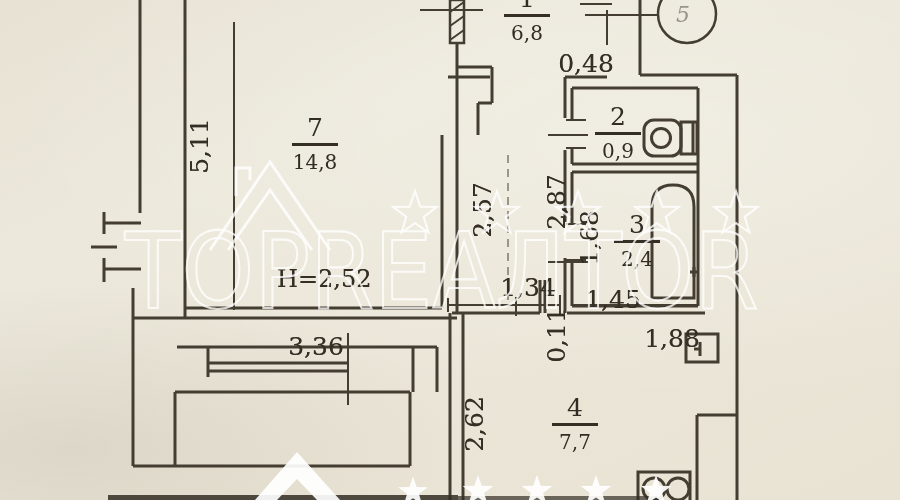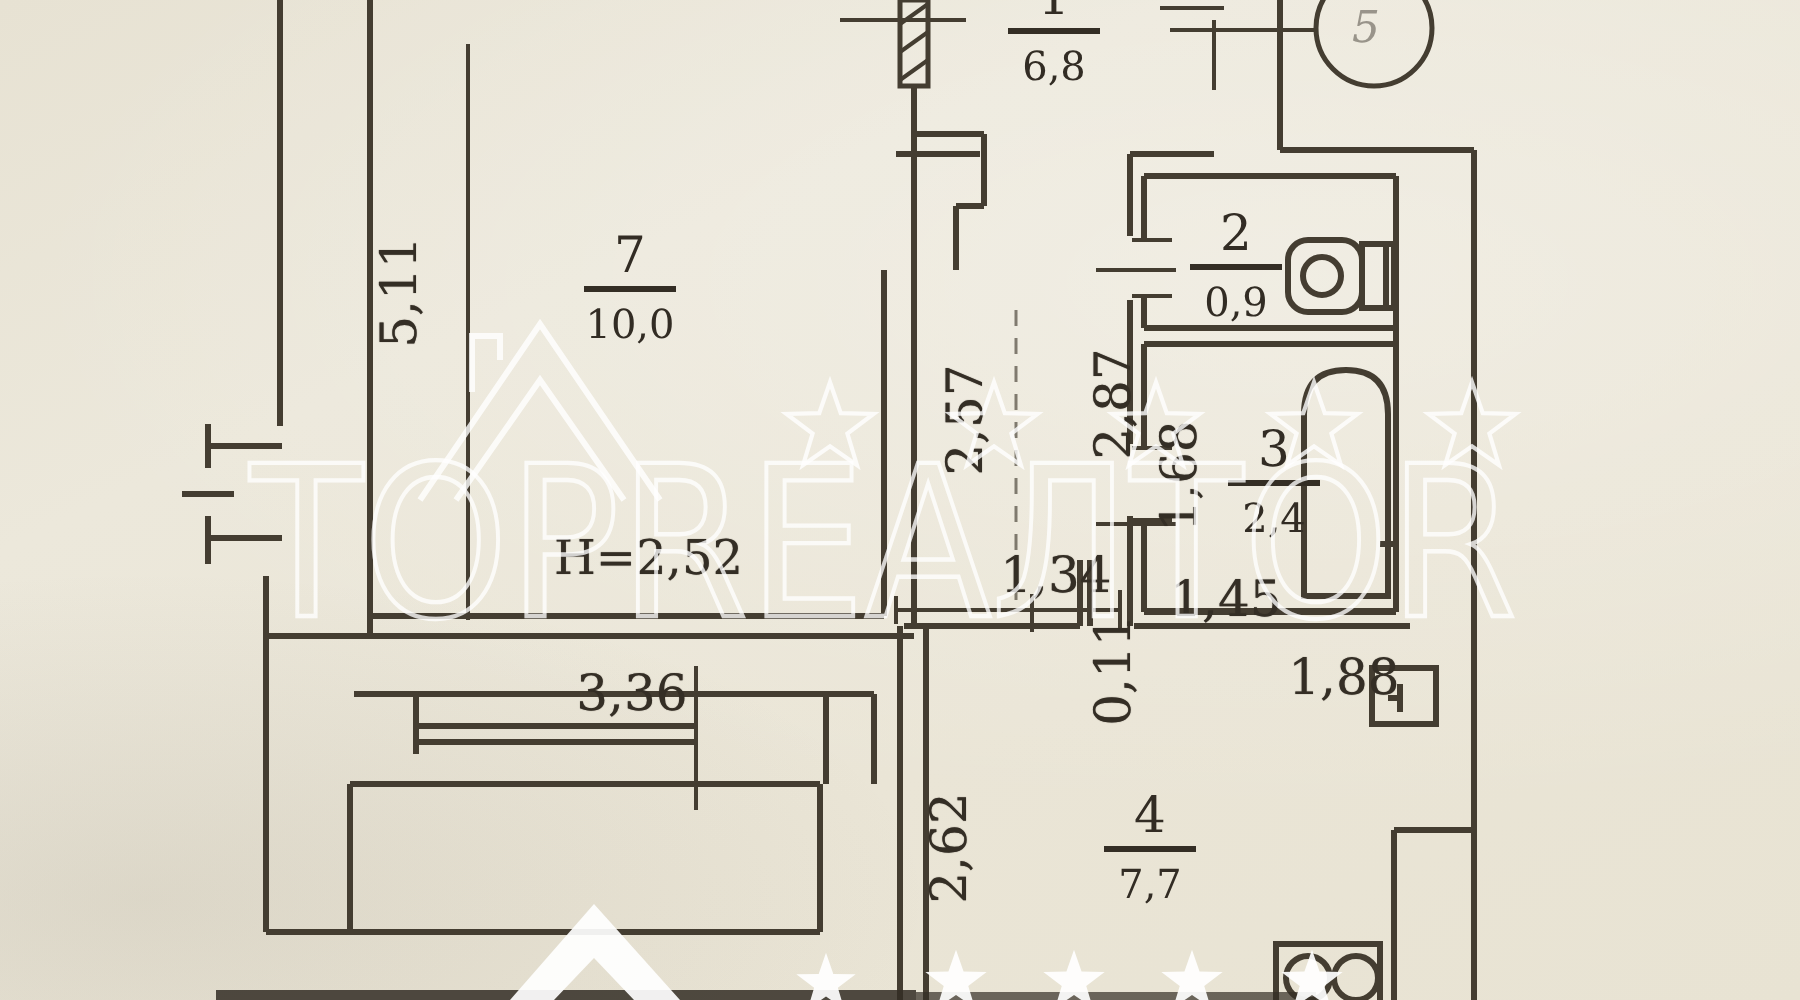--- a/index.html
+++ b/index.html
@@ -178,21 +178,21 @@
 
     <g>
       <rect x="108" y="495" width="350" height="5" fill="#332d25" opacity=".85"></rect>
       <rect x="458" y="496" width="200" height="4" fill="#332d25" opacity=".7"></rect>
     </g>
   </svg>
 
   <div class="room-label" style="left:285px;top:115px">
     <div class="rnum">7</div>
     <div class="rline"></div>
-    <div class="rarea">10,0</div>
+    <div class="rarea">14,8</div>
   </div>
 
   <div class="room-label" style="left:497px;top:-14px">
     <div class="rnum">1</div>
     <div class="rline"></div>
     <div class="rarea">6,8</div>
   </div>
 
   <div class="room-label" style="left:588px;top:104px">
     <div class="rnum">2</div>
@@ -207,20 +207,21 @@
   </div>
 
   <div class="room-label" style="left:545px;top:395px">
     <div class="rnum">4</div>
     <div class="rline"></div>
     <div class="rarea">7,7</div>
   </div>
 
   <div class="circ-num" style="left:676px;top:2px">5</div>
 
+  <div class="dim" style="left:551px;top:50px;width:70px">0,48</div>
   <div class="dim rot" style="left:170px;top:132px;width:60px">5,11</div>
   <div class="dim" style="left:286px;top:333px;width:60px">3,36</div>
   <div class="dim" style="left:277px;top:265px;width:92px;font-size:24px">H=2,52</div>
   <div class="dim rot" style="left:453px;top:196px;width:60px">2,57</div>
   <div class="dim rot" style="left:527px;top:188px;width:60px">2,87</div>
   <div class="dim rot" style="left:560px;top:224px;width:60px">1,68</div>
   <div class="dim" style="left:500px;top:274px;width:56px">1,34</div>
   <div class="dim" style="left:578px;top:286px;width:70px">1,45</div>
   <div class="dim rot" style="left:527px;top:321px;width:60px">0,11</div>
   <div class="dim" style="left:642px;top:325px;width:60px">1,88</div>

